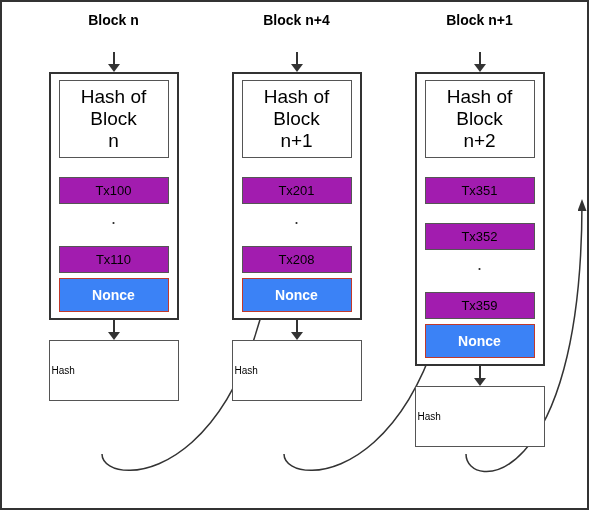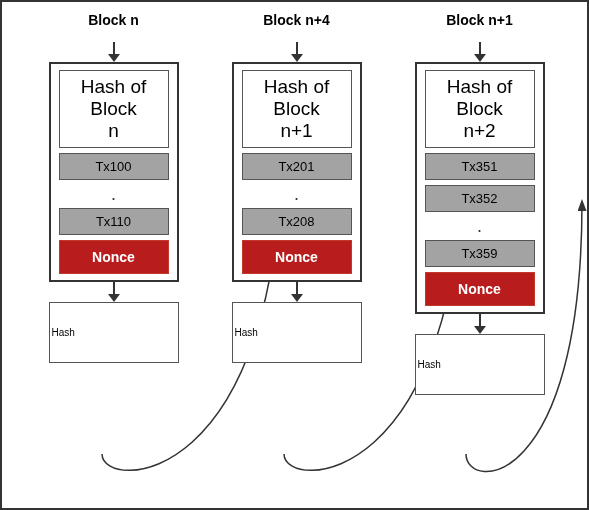--- a/index.html
+++ b/index.html
@@ -28,21 +28,21 @@
     }
     .block-wrapper {
       display: flex;
       flex-direction: column;
       align-items: center;
       position: relative;
     }
     .block-title {
       font-weight: bold;
       font-size: 14px;
-      margin-bottom: 14px;
+      margin-bottom: 24px;
       text-align: center;
     }
     .arrow-down {
       width: 0;
       height: 0;
       border-left: 6px solid transparent;
       border-right: 6px solid transparent;
       border-top: 8px solid #333;
       margin: 0 auto;
     }
@@ -65,42 +65,43 @@
       align-items: center;
       padding: 6px 8px;
       gap: 5px;
       background: #fff;
     }
     .cell {
       border: 1.5px solid #555;
       width: 100%;
       text-align: center;
       padding: 5px 2px;
-      background: #a3a3a3;
+      background: #a21caf;
       font-size: 13px;
+      margin-top: 14px;
     }
     .cell-hash {
       min-height: 58px;
       display: flex;
       flex-direction: column;
       align-items: center;
       justify-content: center;
       border: 1.5px solid #555;
       width: 100%;
       text-align: center;
       padding: 5px 2px;
       background: #fff;
       font-size: 19px;
     }
     .cell-nonce {
       border: 1.5px solid #c0392b;
       width: 100%;
       text-align: center;
       padding: 8px 2px;
-      background: #b91c1c;
+      background: #3b82f6;
       color: #fff;
       font-size: 14px;
       font-weight: bold;
     }
     .dot {
       font-size: 18px;
       line-height: 1;
       color: #333;
       text-align: center;
     }

